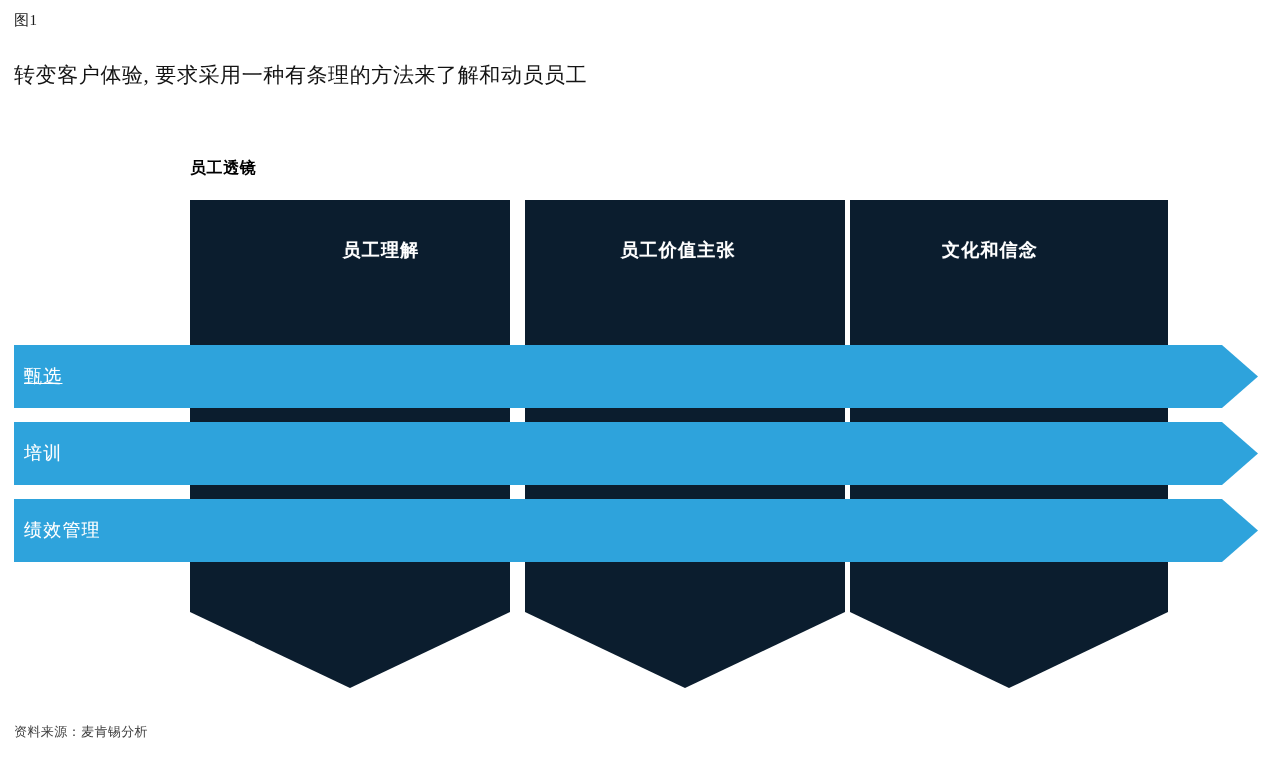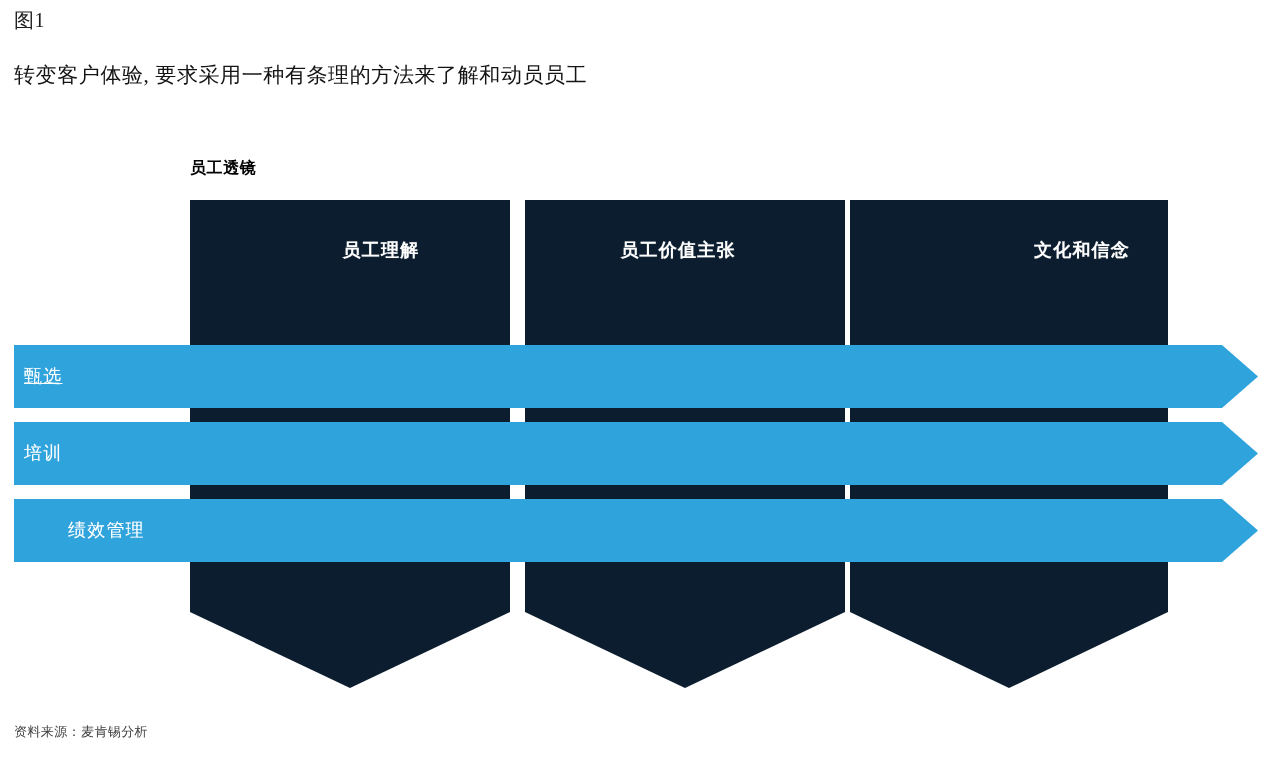--- a/index.html
+++ b/index.html
@@ -21,21 +21,21 @@
     left: 0; top: 0;
     width: 1280px;
     height: 766px;
   }
 
   
   .fig-num {
     position: absolute;
     left: 14px;
     top: 10px;
-    font-size: 20px;
+    font-size: 15px;
     line-height: 20px;
     letter-spacing: 0.5px;
     color: #1c1c1c;
     white-space: nowrap;
   }
   .fig-title {
     position: absolute;
     left: 14px;
     top: 60px;
     font-size: 21px;
@@ -83,37 +83,37 @@
     line-height: 24px;
     font-weight: bold;
     color: #ffffff;
     letter-spacing: 1.2px;
     text-align: center;
     white-space: nowrap;
     text-shadow: 0 0 1px rgba(255,255,255,0.35);
   }
   .col-title.c1 { left: 190px; width: 320px; top: 238px; margin-left: 31px; }
   .col-title.c2 { left: 518px; width: 320px; top: 238px; }
-  .col-title.c3 { left: 850px; width: 280px; top: 238px; text-align: right; }
+  .col-title.c3 { left: 850px; width: 280px; top: 238px; }
 
   
   .row-label {
     position: absolute;
     left: 24px;
     font-size: 18px;
     line-height: 24px;
     font-weight: normal;
     color: #ffffff;
     letter-spacing: 1.2px;
     white-space: nowrap;
     text-shadow: 0 0 1px rgba(255,255,255,0.30);
   }
   .row-label.r1 { top: 364px; text-decoration: underline; }
   .row-label.r2 { top: 441px; }
-  .row-label.r3 { top: 518px; margin-left: 44px; }
+  .row-label.r3 { top: 518px; }
 
   
   .source-note {
     position: absolute;
     left: 14px;
     top: 723px;
     font-size: 13px;
     line-height: 18px;
     letter-spacing: 0.4px;
     color: #404040;

